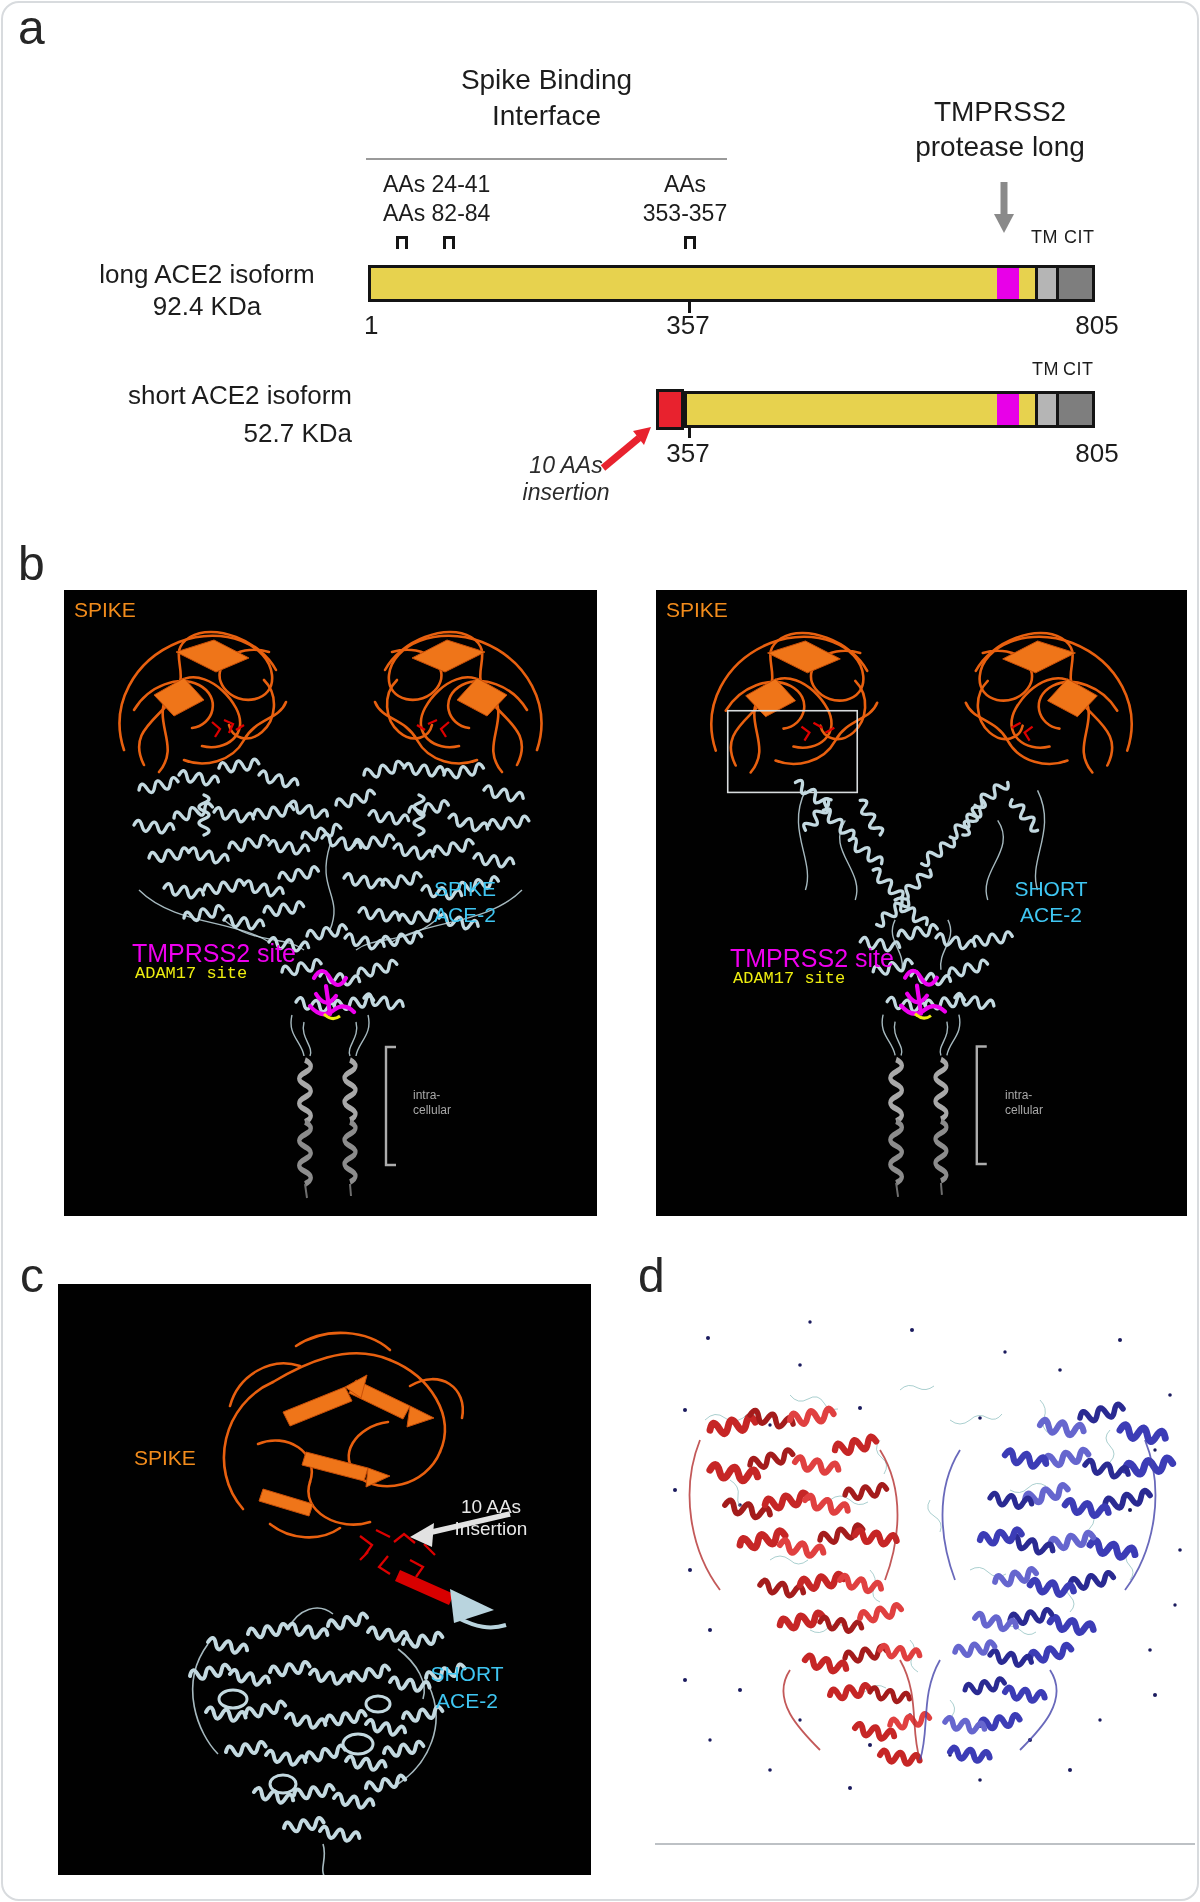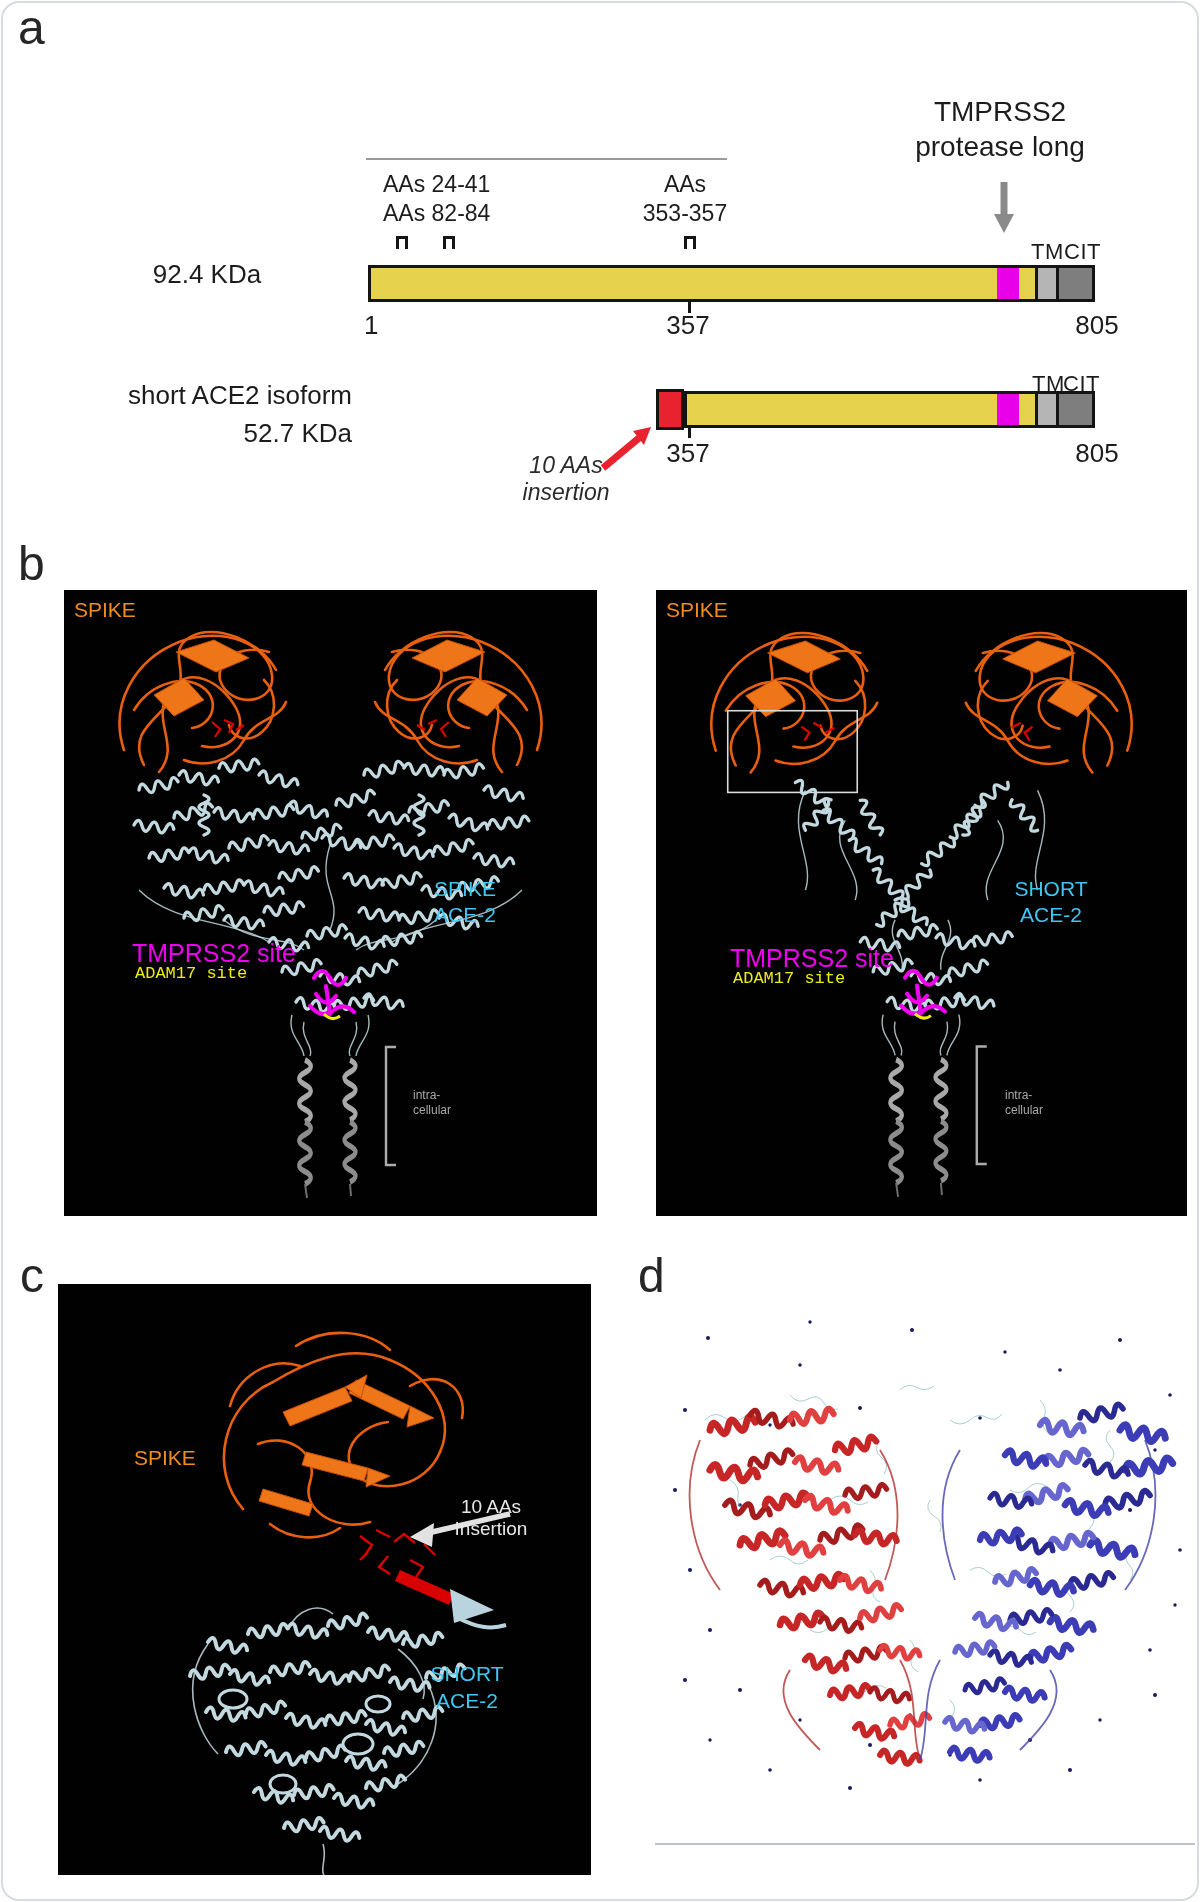--- a/index.html
+++ b/index.html
@@ -19,21 +19,21 @@
   .aas { font-size:23px; line-height:29px; }
   .bracket-glyph { position:absolute; width:12px; height:13px; border:3px solid #151515; border-bottom:none; }
   .bar { position:absolute; height:37px; border:3px solid #141414; background:var(--bar-yellow,#E7D24E); }
   .seg { position:absolute; top:0; bottom:0; }
   .seg.mag { background:var(--bar-magenta,#E800E8); }
   .seg.div { background:#141414; }
   .seg.tm  { background:var(--bar-tm-gray,#B5B5B5); }
   .seg.cit { background:var(--bar-cit-gray,#7E7E7E); }
   .tick { position:absolute; width:3px; background:#141414; }
   .poslabel { font-size:26px; }
-  .tmcit { font-size:22px; letter-spacing:.5px;margin-top:12px; }
+  .tmcit { font-size:18px; letter-spacing:.5px; }
   .insert-box { position:absolute; width:28px; height:41px; background:var(--insertion-red,#E8222E); border:3px solid #141414; }
   .insert-note { font-size:23px; line-height:27px; font-style:italic; color:#2b2b2b; }
 
   
   .blackbox { position:absolute; background:var(--panel-bg-black,#010101); overflow:hidden; }
   .boxlabel { position:absolute; line-height:1.15; }
   .lab-spike { color:var(--spike-orange-label,#F28C1C); font-size:21px; }
   .lab-iso { color:var(--ace2-cyan-label,#3FC6F2); font-size:21px; line-height:26px; }
   .lab-tmprss2 { color:var(--tmprss2-magenta,#EE00EE); font-size:25px; }
   .lab-adam17 { color:var(--adam17-yellow,#EDED10); font-size:17px;font-family:Liberation Mono, monospace; }
@@ -69,20 +69,24 @@
   .dd  { fill:var(--d-dot,#1B1B5E); }
 </style>
 </head>
 <body>
 
 <div class="canvas">
   <div class="frame"></div>
 
   <div class="abs panel-letter" style="left:18px;top:4px;">a</div>
 
+  <div class="abs ctr sec-title" style="left:366px;top:62px;width:361px;">
+    <div>Spike Binding</div>
+    <div>Interface</div>
+  </div>
   <div class="abs" style="left:366px;top:158px;width:361px;height:2px;background:#9a9a9a;"></div>
 
   <div class="abs aas" style="left:383px;top:170px;">
     <div>AAs 24-41</div>
     <div>AAs 82-84</div>
   </div>
   <div class="abs ctr aas" style="left:630px;top:170px;width:110px;">
     <div>AAs</div>
     <div>353-357</div>
   </div>
@@ -94,20 +98,21 @@
   <div class="abs ctr sec-title" style="left:900px;top:94px;width:200px;line-height:35px;">
     <div>TMPRSS2</div>
     <div>protease long</div>
   </div>
   <svg class="abs" style="left:990px;top:180px;" width="28" height="54" viewBox="0 0 28 54">
     <line x1="14" y1="2" x2="14" y2="36" stroke="#8A8A8A" stroke-width="7"></line>
     <polygon points="4,34 24,34 14,53" fill="#8A8A8A"></polygon>
   </svg>
 
   <div class="abs ctr" style="left:62px;top:258px;width:290px;font-size:26px;line-height:32px;">
+    <div>long ACE2  isoform</div>
     <div>92.4 KDa</div>
   </div>
   <div class="abs tmcit" style="left:1031px;top:227px;">TM</div>
   <div class="abs tmcit" style="left:1064px;top:227px;">CIT</div>
 
   <div class="bar" style="left:368px;top:265px;width:727px;">
     <div class="seg mag" style="left:626px;width:22px;"></div>
     <div class="seg div" style="left:664px;width:3px;"></div>
     <div class="seg tm" style="left:667px;width:18px;"></div>
     <div class="seg div" style="left:685px;width:3px;"></div>

